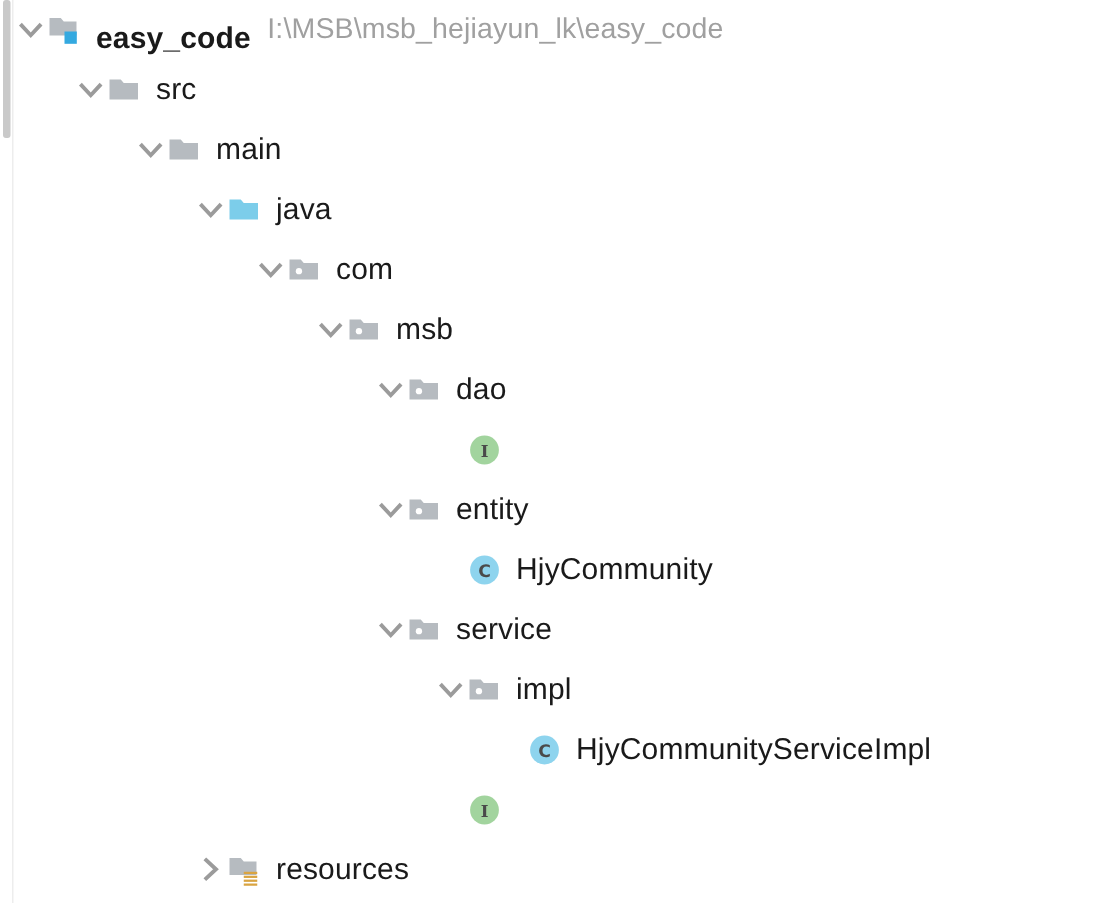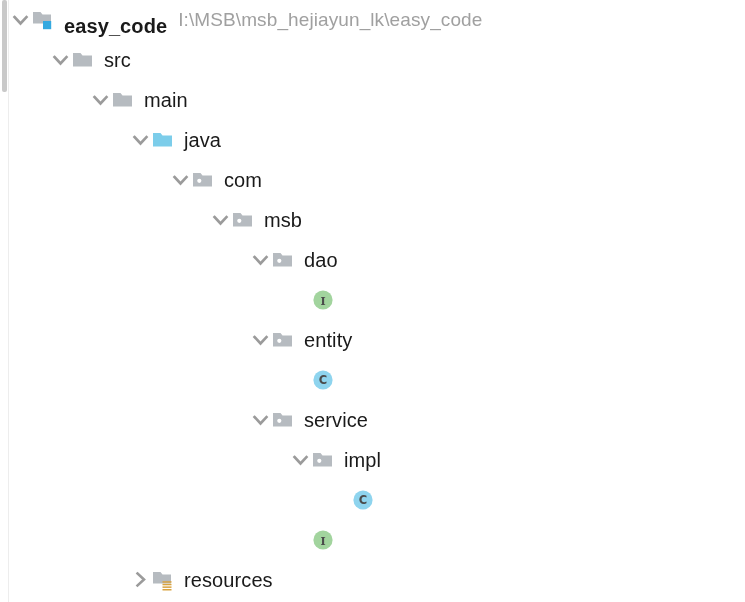--- a/index.html
+++ b/index.html
@@ -224,20 +224,21 @@
         <span class="node-label">entity</span>
       </div>
       <div class="tree-row" style="top: 360px; padding-left: 290px;">
         <span class="twisty empty"></span>
         <span class="node-icon">
           <svg width="24" height="22" viewBox="0 0 24 22">
             <circle cx="11" cy="11" r="9.6" fill="#8ed4ee"></circle>
             <text x="11" y="15.4" text-anchor="middle" font-family="DejaVu Sans, sans-serif" font-size="11.5" font-weight="bold" fill="#4a4a4a">C</text>
           </svg>
         </span>
+        <span class="node-label">HjyCommunity</span>
       </div>
       <div class="tree-row" style="top: 400px; padding-left: 250px;">
         <span class="twisty">
           <svg width="22" height="22" viewBox="0 0 22 22">
             <path d="M4.5 8 L10.5 14.5 L16.5 8" fill="none" stroke="#9b9b9b" stroke-width="2.6" stroke-linecap="square" stroke-linejoin="miter"></path>
           </svg>
         </span>
         <span class="node-icon">
           <svg width="24" height="22" viewBox="0 0 24 22">
             <path d="M1 4 h7.5 l2 2.4 H20 v11 H1 Z" fill="#b6bbc0"></path>
@@ -261,20 +262,21 @@
         <span class="node-label">impl</span>
       </div>
       <div class="tree-row" style="top: 480px; padding-left: 330px;">
         <span class="twisty empty"></span>
         <span class="node-icon">
           <svg width="24" height="22" viewBox="0 0 24 22">
             <circle cx="11" cy="11" r="9.6" fill="#8ed4ee"></circle>
             <text x="11" y="15.4" text-anchor="middle" font-family="DejaVu Sans, sans-serif" font-size="11.5" font-weight="bold" fill="#4a4a4a">C</text>
           </svg>
         </span>
+        <span class="node-label">HjyCommunityServiceImpl</span>
       </div>
       <div class="tree-row" style="top: 520px; padding-left: 290px;">
         <span class="twisty empty"></span>
         <span class="node-icon">
           <svg width="24" height="22" viewBox="0 0 24 22">
             <circle cx="11" cy="11" r="9.6" fill="#a2d49e"></circle>
             <text x="11" y="15.6" text-anchor="middle" font-family="DejaVu Serif, serif" font-size="11" font-weight="bold" fill="#4a4a4a">I</text>
           </svg>
         </span>
       </div>

